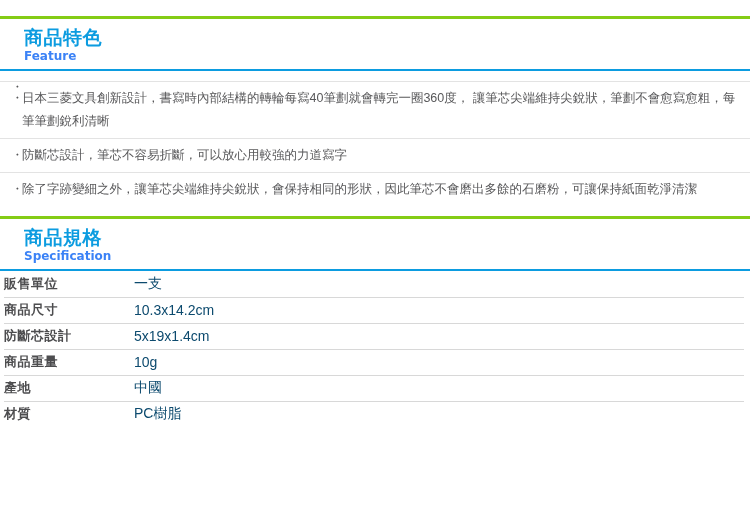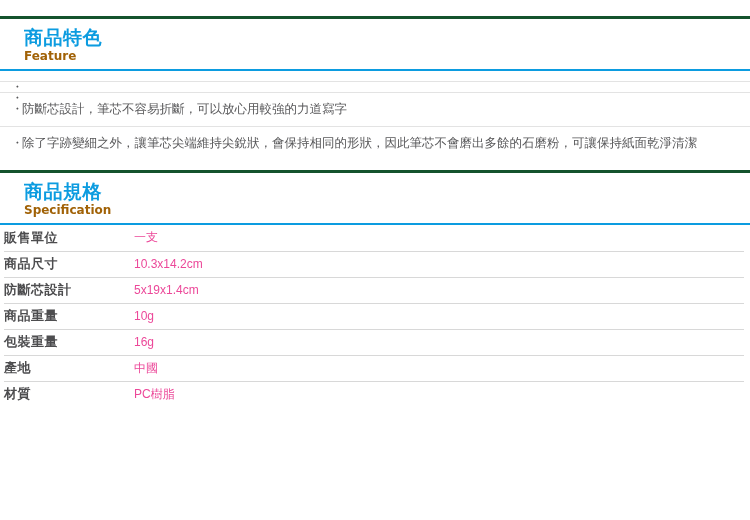--- a/index.html
+++ b/index.html
@@ -16,38 +16,38 @@
   }
   .page {
     position: relative;
     width: 750px;
     height: 520px;
     box-sizing: border-box;
   }
 
   
   .section-head {
-    border-top: 3px solid #14532d;
+    border-top: 3px solid #84cc16;
     border-bottom: 2px solid #0c9ce0;
     padding: 7px 0 5px 24px;
     box-sizing: border-box;
   }
   .section-head .zh {
     font-family: "DejaVu Sans", "Liberation Sans", sans-serif;
     font-size: 19px;
     font-weight: bold;
     color: #0c9ce0;
     line-height: 22px;
     letter-spacing: 0.5px;
   }
   .section-head .en {
     font-family: "DejaVu Sans", "Liberation Sans", sans-serif;
     font-size: 12px;
     font-weight: bold;
-    color: #a16207;
+    color: #3b82f6;
     line-height: 15px;
     margin-top: 1px;
   }
 
   
   .feature-list {
     margin: 0;
     padding: 0;
     list-style: none;
   }
@@ -101,22 +101,22 @@
   .spec-label {
     width: 130px;
     padding-left: 23px;
     font-family: "DejaVu Sans", "Liberation Sans", sans-serif;
     font-size: 13px;
     font-weight: bold;
     color: #4d4d4f;
     letter-spacing: 0.5px;
   }
   .spec-value {
-    font-size: 12px;
-    color: #ec4899;
+    font-size: 14px;
+    color: #0c4a6e;
     padding-left: 2px;
   }
 </style>
 </head>
 <body>
 
 <div class="page">
 
   <div class="gap"></div>
 
@@ -124,20 +124,21 @@
     <div class="zh">商品特色</div>
     <div class="en">Feature</div>
   </div>
 
   <ul class="feature-list">
     <li class="feature-item">
       <span class="dot">・</span>
     </li>
     <li class="feature-item">
       <span class="dot">・</span>
+      <span class="txt">日本三菱文具創新設計，書寫時內部結構的轉輪每寫40筆劃就會轉完一圈360度， 讓筆芯尖端維持尖銳狀，筆劃不會愈寫愈粗，每筆筆劃銳利清晰</span>
     </li>
     <li class="feature-item">
       <span class="dot">・</span>
       <span class="txt">防斷芯設計，筆芯不容易折斷，可以放心用較強的力道寫字</span>
     </li>
     <li class="feature-item">
       <span class="dot">・</span>
       <span class="txt">除了字跡變細之外，讓筆芯尖端維持尖銳狀，會保持相同的形狀，因此筆芯不會磨出多餘的石磨粉，可讓保持紙面乾淨清潔</span>
     </li>
   </ul>
@@ -161,24 +162,20 @@
       </tr>
       <tr>
         <td class="spec-label">防斷芯設計</td>
         <td class="spec-value">5x19x1.4cm</td>
       </tr>
       <tr>
         <td class="spec-label">商品重量</td>
         <td class="spec-value">10g</td>
       </tr>
       <tr>
-        <td class="spec-label">包裝重量</td>
-        <td class="spec-value">16g</td>
-      </tr>
-      <tr>
         <td class="spec-label">產地</td>
         <td class="spec-value">中國</td>
       </tr>
       <tr>
         <td class="spec-label">材質</td>
         <td class="spec-value">PC樹脂</td>
       </tr>
     </tbody>
   </table>
 

